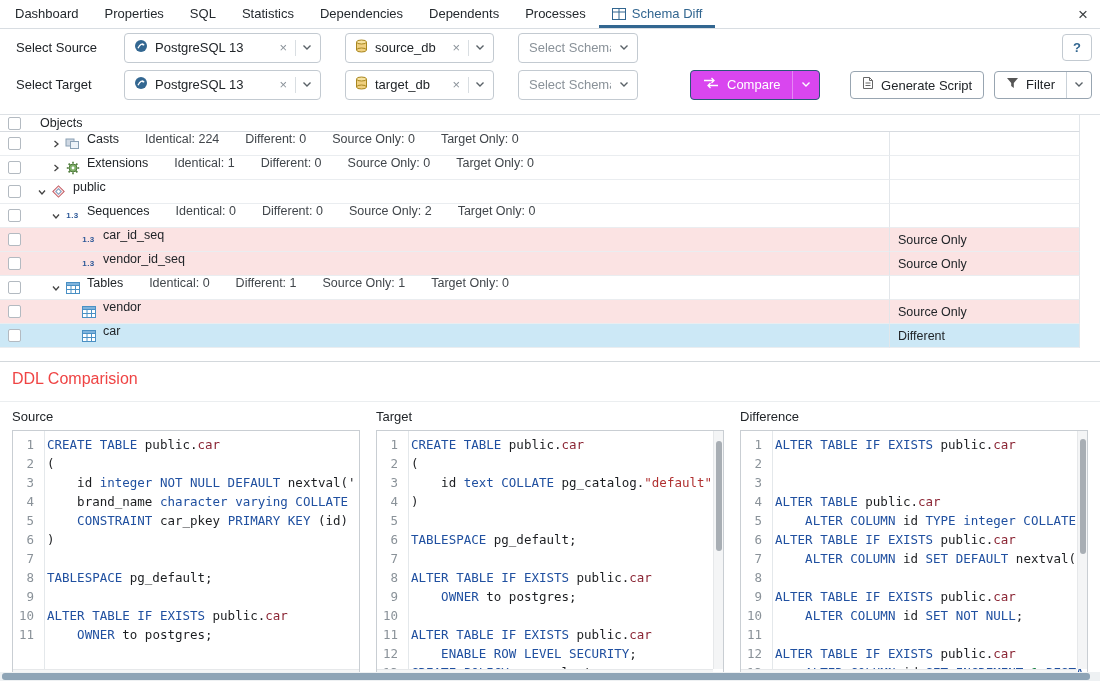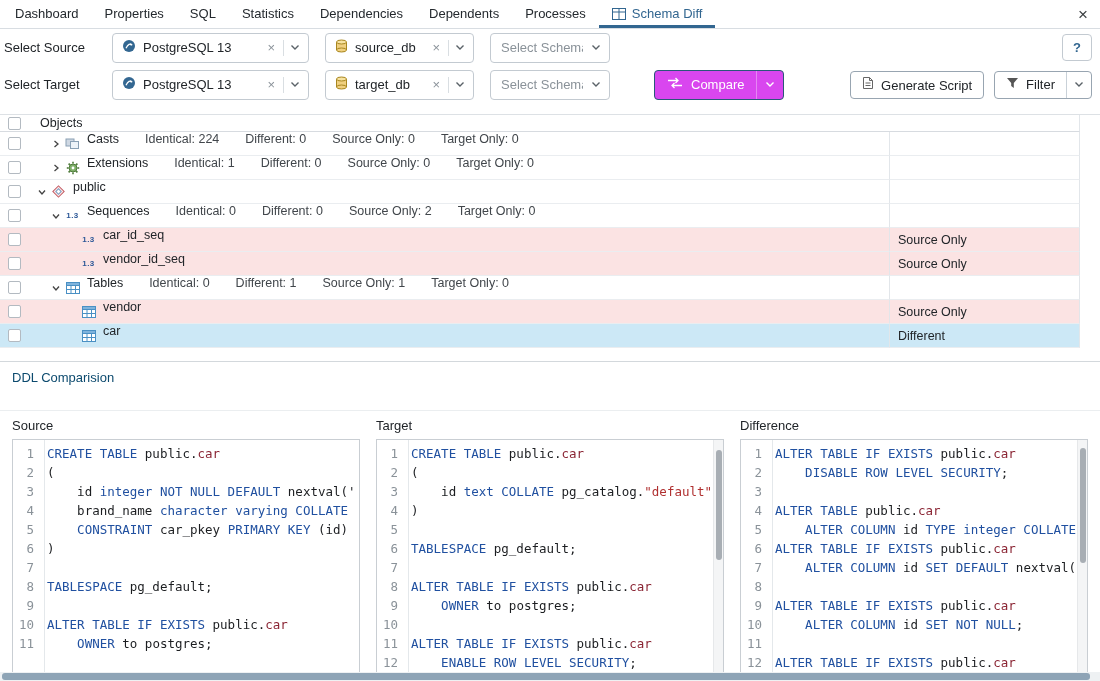--- a/index.html
+++ b/index.html
@@ -7,25 +7,25 @@
   body{font-family:"Liberation Sans",sans-serif;background:#fff;color:#212529;position:relative}
 
   
   .tabbar{position:absolute;top:0;left:0;right:0;height:29px;border-bottom:1px solid #d8dde2;display:flex;align-items:stretch;padding-left:2px}
   .tabs{display:flex;align-items:stretch}
   .tab{display:flex;align-items:center;gap:6px;padding:2px 13px 0;font-size:13px;color:#24292e;border-bottom:3px solid transparent;cursor:pointer;white-space:nowrap}
   .tab.active{color:#326690;border-bottom-color:#326690}
   .closebtn{margin-left:auto;margin-right:12px;align-self:center;font-size:17px;line-height:1;color:#3c4043;cursor:pointer}
 
   
-  .selrow{position:absolute;left:4px;right:0;height:37px;display:flex;align-items:center;}
+  .selrow{position:absolute;left:16px;right:0;height:37px;display:flex;align-items:center;}
   #row-source{top:29px}
   #row-target{top:66px}
   .sel-label{width:108px;font-size:13px;color:#212529;flex:none}
-  .dd{height:30px;border:1px solid #c3cad1;border-radius:4px;display:flex;align-items:center;background:#fff;font-size:13px;padding:0 6px 0 9px;margin-right:16px;flex:none;cursor:pointer}
+  .dd{height:30px;border:1px solid #c3cad1;border-radius:4px;display:flex;align-items:center;background:#fff;font-size:13px;padding:0 6px 0 9px;margin-right:24px;flex:none;cursor:pointer}
   .dd .val{margin:0 6px 0 7px;white-space:nowrap;overflow:hidden}
   .dd-server{width:197px}
   .dd-db{width:149px}
   .dd-schema{width:120px;justify-content:space-between}
   .dd-schema .val{color:#8a9299;margin-left:1px}
   .dd .clear{margin-left:auto;color:#8a9299;font-size:13px;padding:0 4px;line-height:1}
   .dd .vr{width:1px;height:16px;background:#d9dee2;margin:0 4px;flex:none}
   .caret-ic{display:flex;align-items:center;padding:0 2px}
 
   .btn-compare{height:30px;margin-left:28px;background:#d946ef;border:1px solid #2a5779;border-radius:4px;display:flex;align-items:stretch;color:#fff;font-size:13px;cursor:pointer;flex:none}
@@ -56,21 +56,21 @@
   .bg-blue>div{background:#cce8f6}
   .expander{width:16px;display:flex;align-items:center;justify-content:center;flex:none}
   .obj-icon{width:17px;margin-right:6px;display:flex;align-items:center;justify-content:center;flex:none}
   .seq-ic{font-size:8px;font-weight:bold;color:#2b5797;letter-spacing:.5px}
   .obj-label{color:#212529}
   .stat{margin-left:26px;color:#41464b}
   .lvl0{padding-left:6px}.lvl1{padding-left:20px}.lvl2{padding-left:52px}
 
   
   .ddl{position:absolute;left:0;right:0;top:361px;border-top:1px solid #d3d8dc}
-  .ddl-title{font-size:13px;color:#0c4a6e;padding:8px 12px 25px;border-bottom:1px solid #ebeef0}
+  .ddl-title{font-size:16px;color:#ef4444;padding:8px 12px 13px;border-bottom:1px solid #ebeef0}
   .panes{display:flex;gap:16px;padding:7px 12px 0}
   .pane{width:348px;flex:none}
   .pane-title{font-size:13px;margin-bottom:6px;color:#212529}
   .pane-box{position:relative;height:250px;border:1px solid #c9ced3;background:#fff;overflow:hidden;font-family:"DejaVu Sans Mono",monospace;font-size:12.5px;line-height:19px}
   .code-lines{padding-top:4px}
   .code-line{display:flex}
   .ln{width:26px;text-align:right;padding-right:5px;color:#8a9299;flex:none}
   .gutter-sep{position:absolute;top:0;bottom:10px;left:31px;width:1px;background:#e4e8eb}
   .cd{padding-left:8px;white-space:pre}
   .tk-k{color:#2050a0}.tk-p{color:#1c1e21}.tk-t{color:#8b2635}.tk-s{color:#b03030}.tk-n{color:#168040}
@@ -589,21 +589,20 @@
     <div class="pane">
       <div class="pane-title">Difference</div>
       <div class="pane-box has-v">
         <div class="code-lines">
             <div class="code-line">
               <span class="ln">1</span>
               <span class="cd"><span class="tk-k">ALTER TABLE IF EXISTS</span><span class="tk-p"> public.</span><span class="tk-t">car</span></span>
             </div>
             <div class="code-line">
               <span class="ln">2</span>
-              <span class="cd"><span class="tk-p">    </span><span class="tk-k">DISABLE ROW LEVEL SECURITY</span><span class="tk-p">;</span></span>
             </div>
             <div class="code-line">
               <span class="ln">3</span>
               <span class="cd"></span>
             </div>
             <div class="code-line">
               <span class="ln">4</span>
               <span class="cd"><span class="tk-k">ALTER TABLE</span><span class="tk-p"> public.</span><span class="tk-t">car</span></span>
             </div>
             <div class="code-line">

